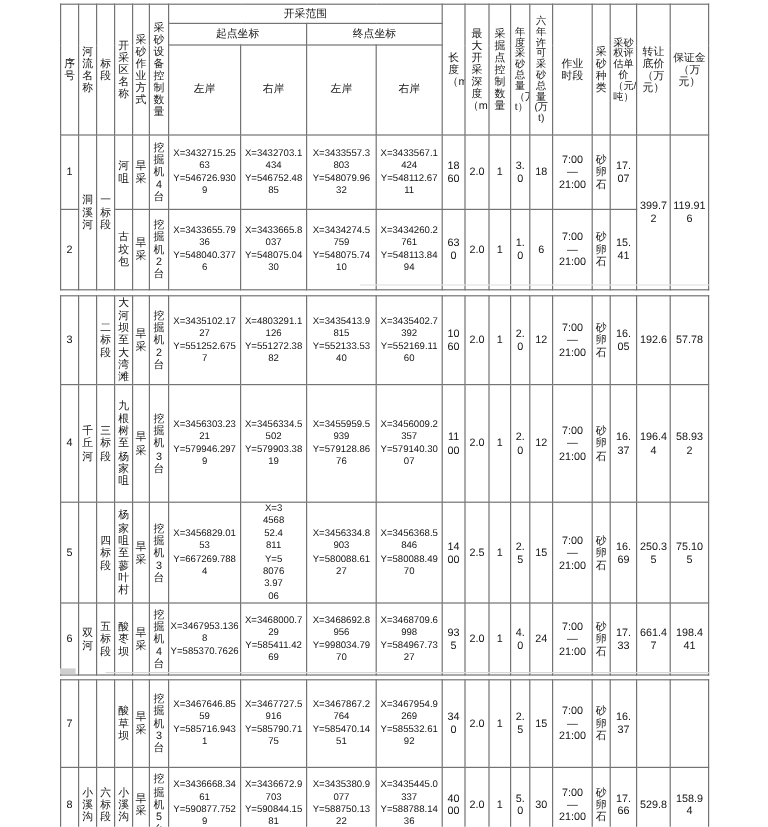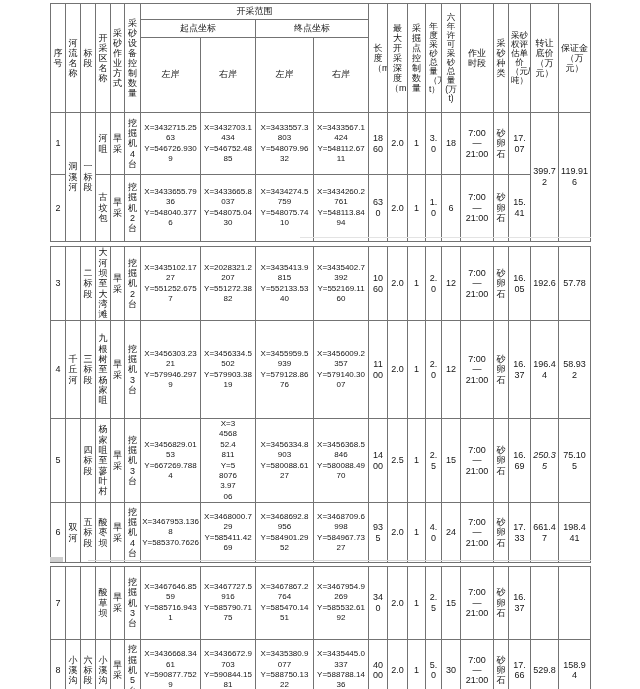--- a/index.html
+++ b/index.html
@@ -190,21 +190,21 @@
           <td class="cell" style="padding: 0px 2px;"></td>
           <td class="cell" style="padding: 0px 2px;">二标段</td>
           <td class="cell" style="padding: 0px 2px;">大河坝至大湾滩</td>
           <td class="cell" style="padding: 0px 2px;">旱采</td>
           <td class="cell" style="padding: 0px 2px;">挖掘机2台</td>
           <td class="coord" style="padding: 0px 3px;">
             <div class="cl">X=3435102.1727</div>
             <div class="cl">Y=551252.6757</div>
           </td>
           <td class="coord" style="padding: 0px 3px;">
-            <div class="cl">X=2028321.2207</div>
+            <div class="cl">X=4803291.1126</div>
             <div class="cl">Y=551272.3882</div>
           </td>
           <td class="coord" style="padding: 0px 3px;">
             <div class="cl">X=3435413.9815</div>
             <div class="cl">Y=552133.5340</div>
           </td>
           <td class="coord" style="padding: 0px 3px;">
             <div class="cl">X=3435402.7392</div>
             <div class="cl">Y=552169.1160</div>
           </td>
@@ -289,41 +289,41 @@
           <td class="cell" style="padding: 0px 2px;">1</td>
           <td class="cell" style="padding: 0px 3px;">2.5</td>
           <td class="cell" style="padding: 0px 2px;">15</td>
           <td class="cell" style="padding: 0px 2px;">
             <div>7:00</div>
             <div>—</div>
             <div>21:00</div>
           </td>
           <td class="cell" style="padding: 0px 2px;">砂卵石</td>
           <td class="cell" style="padding: 0px 2px;">16.69</td>
-          <td class="cell" style="padding: 0px 2px; font-style: italic;">250.35</td>
+          <td class="cell" style="padding: 0px 2px;">250.35</td>
           <td class="cell" style="padding: 0px 2px;">75.105</td>
         </tr>
         <tr style="height: 60px;">
           <td class="cell" style="padding: 0px 2px;">6</td>
           <td class="cell" style="padding: 0px 2px;">双河</td>
           <td class="cell" style="padding: 0px 2px;">五标段</td>
           <td class="cell" style="padding: 0px 2px;">酸枣坝</td>
           <td class="cell" style="padding: 0px 2px;">旱采</td>
           <td class="cell" style="padding: 0px 2px;">挖掘机4台</td>
           <td class="coord" style="padding: 0px 0;">
             <div class="cl">X=3467953.1368</div>
             <div class="cl">Y=585370.7626</div>
           </td>
           <td class="coord" style="padding: 0px 3px;">
             <div class="cl">X=3468000.729</div>
             <div class="cl">Y=585411.4269</div>
           </td>
           <td class="coord" style="padding: 0px 3px;">
             <div class="cl">X=3468692.8956</div>
-            <div class="cl">Y=584901.2952</div>
+            <div class="cl">Y=998034.7970</div>
           </td>
           <td class="coord" style="padding: 0px 3px;">
             <div class="cl">X=3468709.6998</div>
             <div class="cl">Y=584967.7327</div>
           </td>
           <td class="cell" style="padding: 0px 3px;">935</td>
           <td class="cell" style="padding: 0px 2px;">2.0</td>
           <td class="cell" style="padding: 0px 2px;">1</td>
           <td class="cell" style="padding: 16px 3px;">4.0</td>
           <td class="cell" style="padding: 0px 2px;">24</td>

